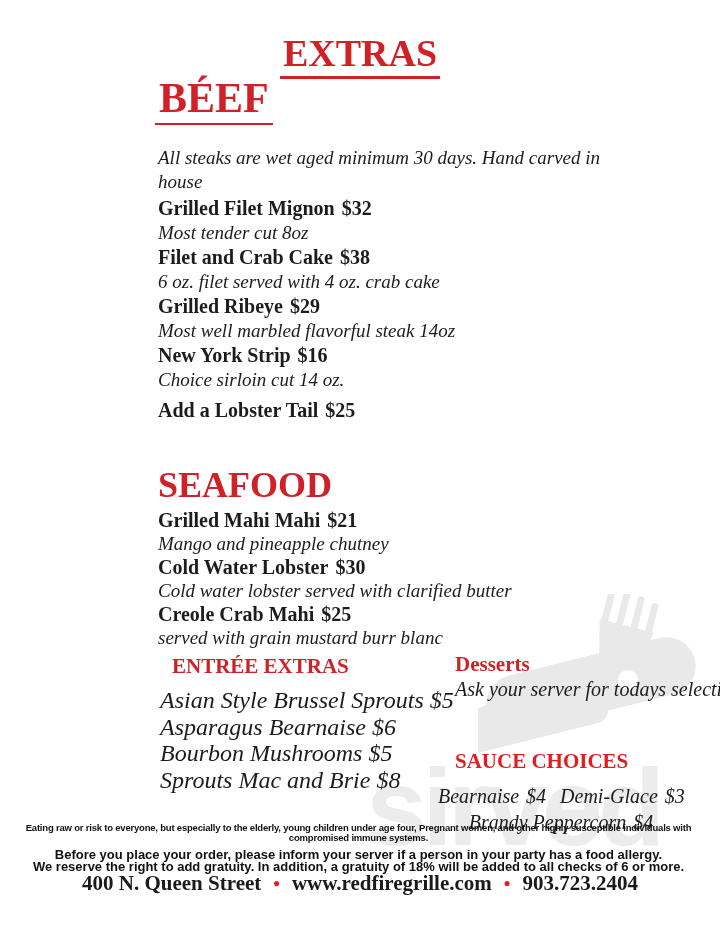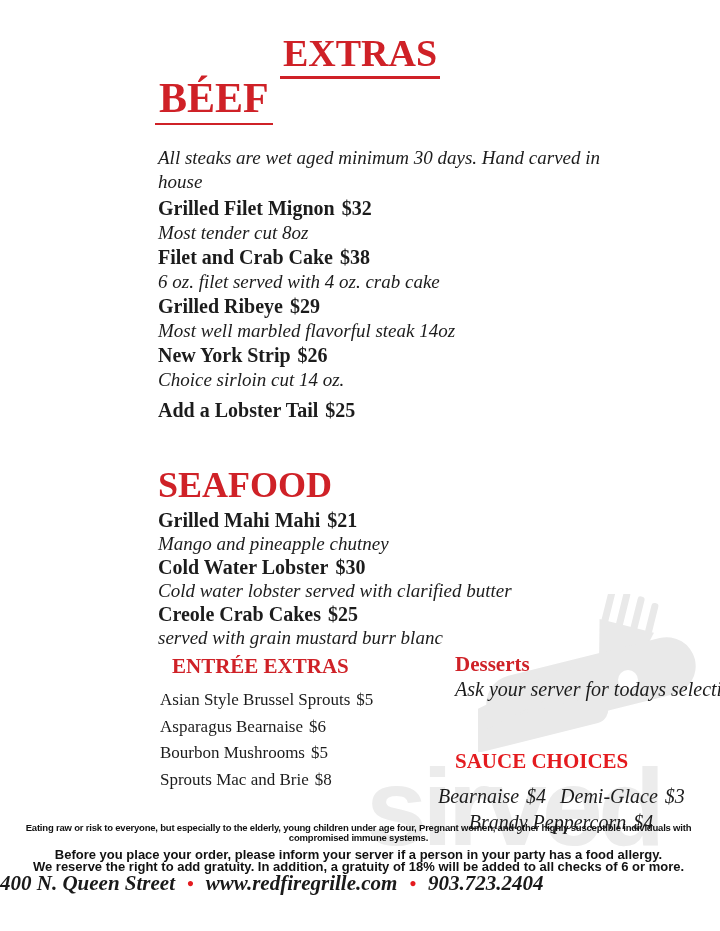--- a/index.html
+++ b/index.html
@@ -46,43 +46,43 @@
   .price{margin-left:7px;}
   .addon{margin-top:6px;}
   
   .seafood-block{position:absolute;left:158px;top:464px;width:480px;}
   .seafood-title{font-size:36px;font-weight:700;color:var(--red);line-height:42px;margin-bottom:2px;}
   .seafood-block .item-name{line-height:24px;}
   .seafood-block .item-desc{line-height:23px;}
   
   .extras-block{position:absolute;left:160px;top:653px;}
   .extras-title{font-size:21px;font-weight:700;color:var(--red);padding-left:12px;line-height:26px;margin-bottom:8px;}
-  .extra-line{font-size:17px;line-height:26.5px;}
+  .extra-line{font-size:24px;font-style:italic;line-height:26.5px;}
   .extra-line .price{margin-left:6px;}
   
   .desserts-block{position:absolute;left:455px;top:651px;}
   .desserts-title{font-size:21px;font-weight:700;color:var(--red);line-height:26px;}
   .desserts-note{font-size:20px;font-style:italic;line-height:25px;white-space:nowrap;}
   
   .sauces-block{position:absolute;left:438px;top:748px;width:246px;text-align:center;}
   .sauces-title{font-size:21px;font-weight:700;color:var(--bright-red);text-align:left;padding-left:17px;line-height:26px;margin-bottom:9px;}
   .sauce-line{font-size:20px;font-style:italic;line-height:26px;white-space:nowrap;}
   .sauce-gap{display:inline-block;width:14px;}
   
   .fineprint{
     position:absolute;top:823px;left:0;width:717px;text-align:center;
     font-family:"Liberation Sans", sans-serif;font-weight:700;color:#111;
   }
   .fp-sm{font-size:9.5px;line-height:10px;letter-spacing:-0.2px;white-space:nowrap;}
   .fp-md{font-size:13px;line-height:12px;}
   .fp-space{height:6px;}
   
   .address-line{
-    position:absolute;top:871px;left:0;width:720px;text-align:left;
-    font-size:21px;font-weight:700;color:#1a1a1a;font-style:italic;
+    position:absolute;top:871px;left:0;width:720px;text-align:center;
+    font-size:21px;font-weight:700;color:#1a1a1a;
   }
   .dot{color:var(--bright-red);margin:0 12px;font-size:19px;}
 </style>
 </head>
 <body>
 
 <div class="page">
 
   <svg class="wm-knife" viewBox="0 0 242 158" xmlns="http://www.w3.org/2000/svg" aria-hidden="true">
     <g fill="#e9e9e9">
@@ -120,21 +120,21 @@
       <span>Filet and Crab Cake</span><span class="price">$38</span>
     </div>
     <div class="item-desc">6 oz. filet served with 4 oz. crab cake</div>
 
     <div class="item-name">
       <span>Grilled Ribeye</span><span class="price">$29</span>
     </div>
     <div class="item-desc">Most well marbled flavorful steak 14oz</div>
 
     <div class="item-name">
-      <span>New York Strip</span><span class="price">$26</span>
+      <span>New York Strip</span><span class="price">$16</span>
     </div>
     <div class="item-desc">Choice sirloin cut 14 oz.</div>
 
     <div class="item-name addon">
       <span>Add a Lobster Tail</span><span class="price">$25</span>
     </div>
   </div>
 
   <div class="seafood-block">
     <div class="seafood-title">SEAFOOD</div>
@@ -143,21 +143,21 @@
       <span>Grilled Mahi Mahi</span><span class="price">$21</span>
     </div>
     <div class="item-desc">Mango and pineapple chutney</div>
 
     <div class="item-name">
       <span>Cold Water Lobster</span><span class="price">$30</span>
     </div>
     <div class="item-desc">Cold water lobster served with clarified butter</div>
 
     <div class="item-name">
-      <span>Creole Crab Cakes</span><span class="price">$25</span>
+      <span>Creole Crab Mahi</span><span class="price">$25</span>
     </div>
     <div class="item-desc">served with grain mustard burr blanc</div>
   </div>
 
   <div class="extras-block">
     <div class="extras-title">ENTRÉE EXTRAS</div>
     <div class="extra-line">
       <span>Asian Style Brussel Sprouts</span><span class="price">$5</span>
     </div>
     <div class="extra-line">

